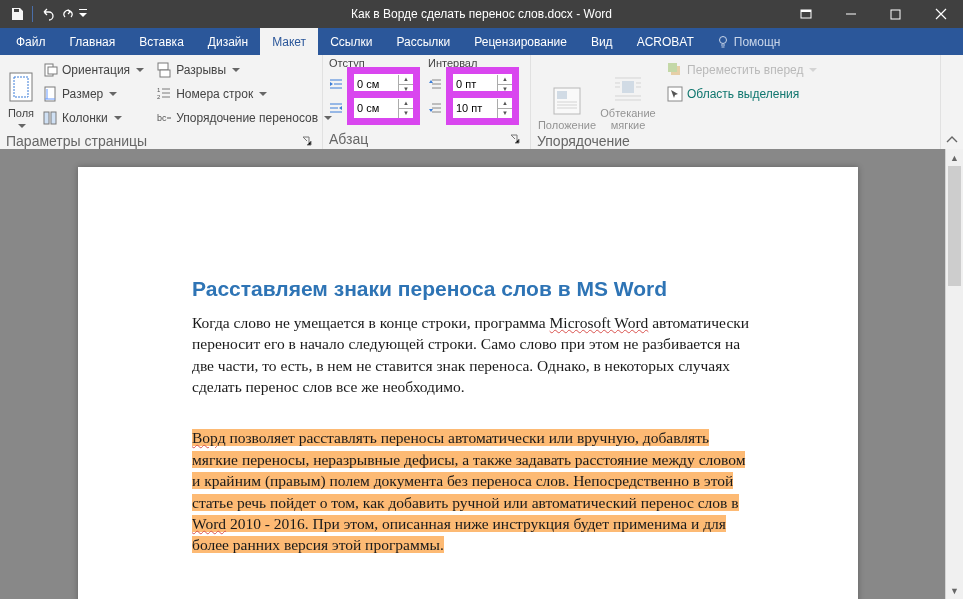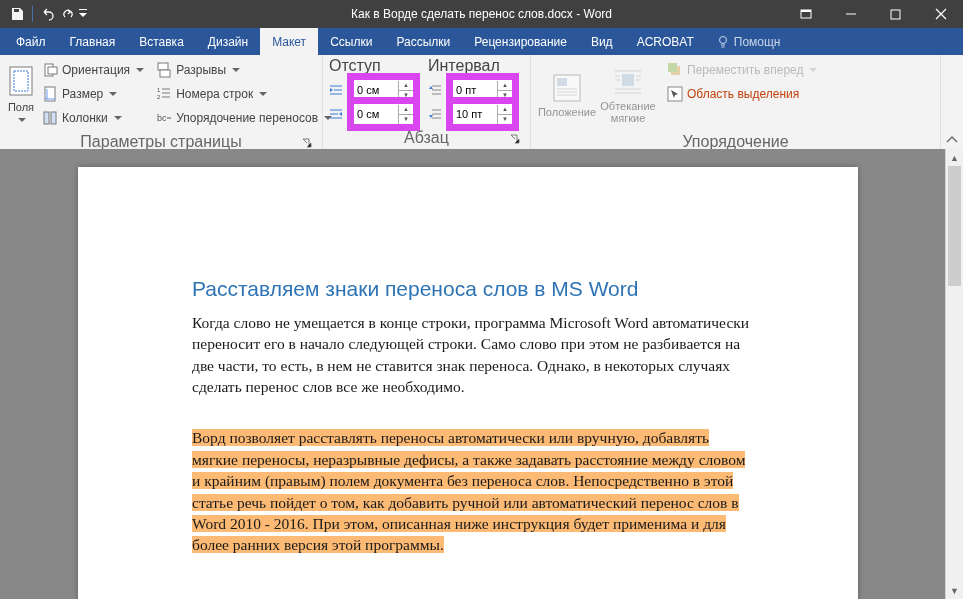--- a/index.html
+++ b/index.html
@@ -10,47 +10,47 @@
 .title{position:absolute;left:0;right:0;text-align:center;font-size:12px;pointer-events:none}
 .winctl{margin-left:auto;display:flex;align-items:center;height:100%}
 .winbtn{width:45px;height:28px;display:flex;align-items:center;justify-content:center;cursor:pointer}
 .menubar{height:27px;background:#2b579a;color:#fff;display:flex;align-items:stretch;padding-left:4px}
 .mtab{padding:0 12px;display:flex;align-items:center;font-size:12px;cursor:pointer}
 .mtab.active{background:#f3f3f3;color:#2b579a}
 .tell{display:flex;align-items:center;gap:4px;padding:0 10px;color:#c9d6ea;font-size:12px}
 .ribbon{height:94px;background:#f3f3f3;border-bottom:1px solid #d4d4d4;display:flex}
 .group{border-right:1px solid #e1e1e1;display:flex;flex-direction:column;padding:2px 6px 0 6px}
 .gbody{flex:1;display:flex;align-items:flex-start}
-.glabel{text-align:center;color:#666;font-size:16px;padding:2px 0;position:relative}
+.glabel{color:#666;font-size:14px;padding:2px 0;position:relative}
 .dlaunch{position:absolute;right:2px;bottom:3px;width:12px;height:12px;cursor:pointer}
-.vbtn{display:flex;flex-direction:column;align-items:center;justify-content:center;width:44px;height:72px;cursor:pointer;padding-top:2px}
+.vbtn{display:flex;flex-direction:column;align-items:center;justify-content:flex-end;width:44px;height:72px;cursor:pointer;padding-top:2px}
 .vbtn .lbl{font-size:11px;text-align:center;line-height:1.1;margin-top:2px}
 .stack{display:flex;flex-direction:column;gap:2px;padding-top:2px}
 .sbtn{display:flex;align-items:center;gap:4px;height:22px;padding:0 4px;cursor:pointer;white-space:nowrap;font-size:12px}
 .chev{margin-left:2px}
 .indent{display:flex;flex-direction:column;gap:2px;padding-top:14px}
 .indrow{display:flex;align-items:center;gap:2px;height:22px}
-.indlbl{font-size:16px;color:#444;padding-bottom:2px}
+.indlbl{font-size:11px;color:#444;padding-bottom:2px}
 .numbox{display:flex;align-items:center;border:7px solid #d946ef;background:#fff;height:20px}
 .numbox input{border:0;width:38px;height:18px;font-size:11px;padding:0 3px;outline:none}
 .spins{display:flex;flex-direction:column;border-left:1px solid #ababab}
 .spin{width:14px;height:9px;display:flex;align-items:center;justify-content:center;cursor:pointer;font-size:6px;color:#555}
 .spin:first-child{border-bottom:1px solid #ababab}
 .arrgrp .sbtn{color:#8a8a8a}
 .doc-area{position:absolute;top:149px;left:0;right:0;bottom:0;background:#888;overflow:hidden}
 .scrollbar{position:absolute;right:0;top:0;bottom:0;width:17px;background:#f0f0f0;border-left:1px solid #d4d4d4}
 .sb-btn{height:17px;display:flex;align-items:center;justify-content:center;cursor:pointer;color:#666;font-size:9px}
 .sb-track{position:absolute;top:17px;bottom:17px;left:0;right:0}
 .sb-thumb{position:absolute;top:0;left:2px;right:2px;height:120px;background:#cdcdcd;cursor:pointer}
 .page{position:absolute;top:18px;left:78px;width:780px;min-height:900px;background:#fff;box-shadow:0 0 6px rgba(0,0,0,0.3)}
 .content{padding:108px 104px 0 114px;font-family:Georgia,"Times New Roman",serif;font-size:15.5px;line-height:1.38;color:#1a1a1a}
-h2.doc-h{color:#2e74b5;font-family:"Segoe UI",sans-serif;font-weight:400;font-size:21px;margin:0 0 8px 0}
+h2.doc-h{color:#2e74b5;font-family:"Segoe UI",sans-serif;font-weight:700;font-size:21px;margin:0 0 8px 0}
 .p1{margin:0 0 30px 0}
 .sel{background:#fdba74}
-.redsq{text-decoration-style:wavy;text-decoration-color:#d9534f;text-decoration-thickness:1px}
+.redsq{text-decoration:underline;text-decoration-style:wavy;text-decoration-color:#d9534f;text-decoration-thickness:1px}
 svg{display:block}
 </style>
 </head>
 <body>
 
 <div class="titlebar">
   <div class="qat">
     <div class="qat-btn">
       <svg width="14" height="14" viewBox="0 0 14 14">
           <path fill="#fff" d="M2 1h8l3 3v9H2z M4 2v3h5V2z M4 8h6v4H4z" opacity="0.95"></path>
@@ -300,21 +300,21 @@
         <div class="sbtn" style="opacity:0.55">
             <svg width="16" height="16">
               <rect x="4" y="4" width="9" height="9" fill="#dcb36a"></rect>
               <rect x="1" y="1" width="9" height="9" fill="#9fc36a"></rect>
             </svg>
             <span>Переместить вперед</span>
             <svg class="chev" width="8" height="5">
               <path d="M0 0l4 4 4-4z" fill="#bbb"></path>
             </svg>
           </div>
-        <div class="sbtn" style="color:#c2410c">
+        <div class="sbtn" style="color:#0f766e">
             <svg width="16" height="16">
               <rect x="1" y="1" width="14" height="14" fill="#fff" stroke="#888"></rect>
               <path fill="#555" d="M4 4l7 4-3 1-1 3z"></path>
             </svg>
             <span>Область выделения</span>
           </div>
       </div>
     </div>
     <div class="glabel">Упорядочение</div>
   </div>

